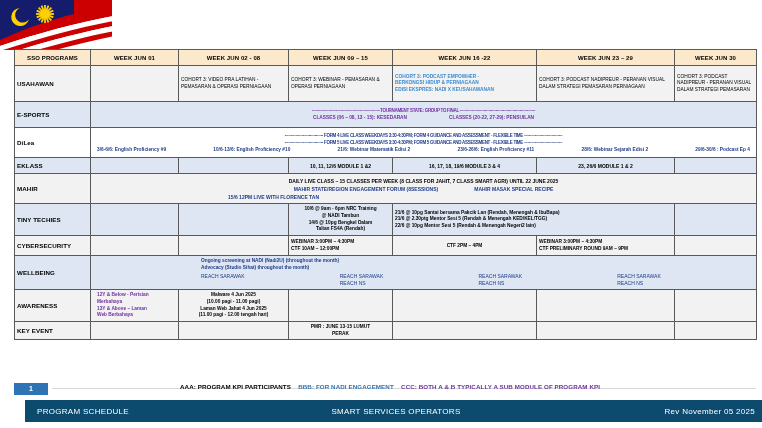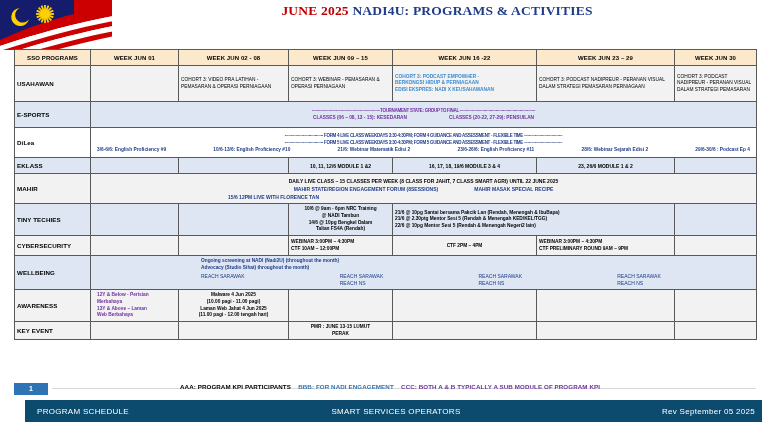--- a/index.html
+++ b/index.html
@@ -134,21 +134,20 @@
           <rect x="-0.9" y="-9" width="1.8" height="18" transform="rotate(-22.5)"></rect>
           <rect x="-0.9" y="-9" width="1.8" height="18" transform="rotate(67.5)"></rect>
           <rect x="-0.9" y="-9" width="1.8" height="18" transform="rotate(-67.5)"></rect>
         </g>
       </g>
     </g>
   </svg>
 </div>
 
 <div class="title-block">
-  <div class="title-line2"><span class="title-june">JUNE 2025 </span><span>NADI4U: PROGRAMS &amp; ACTIVITIES</span></div>
 </div>
 
 <table class="sched">
   <colgroup>
     <col style="width:76px">
       <col style="width:88px">
       <col style="width:110px">
     <col style="width:104px">
       <col style="width:144px">
       <col style="width:138px">
@@ -332,14 +331,14 @@
   <span class="k1">AAA: PROGRAM KPI PARTICIPANTS</span>
   &nbsp;&nbsp;
   <span class="k2">BBB:  FOR NADI ENGAGEMENT</span>
   &nbsp;&nbsp;
   <span class="k3">CCC:  BOTH  A &amp; B  TYPICALLY A SUB MODULE OF PROGRAM KPI</span>
 </div>
 
 <div class="footer">
   <span class="footer-left">PROGRAM SCHEDULE</span>
   <span class="footer-mid">SMART SERVICES OPERATORS</span>
-  <span class="footer-right">Rev  September 05 2025</span>
+  <span class="footer-right">Rev  November 05 2025</span>
 </div>
 
 </body></html>

